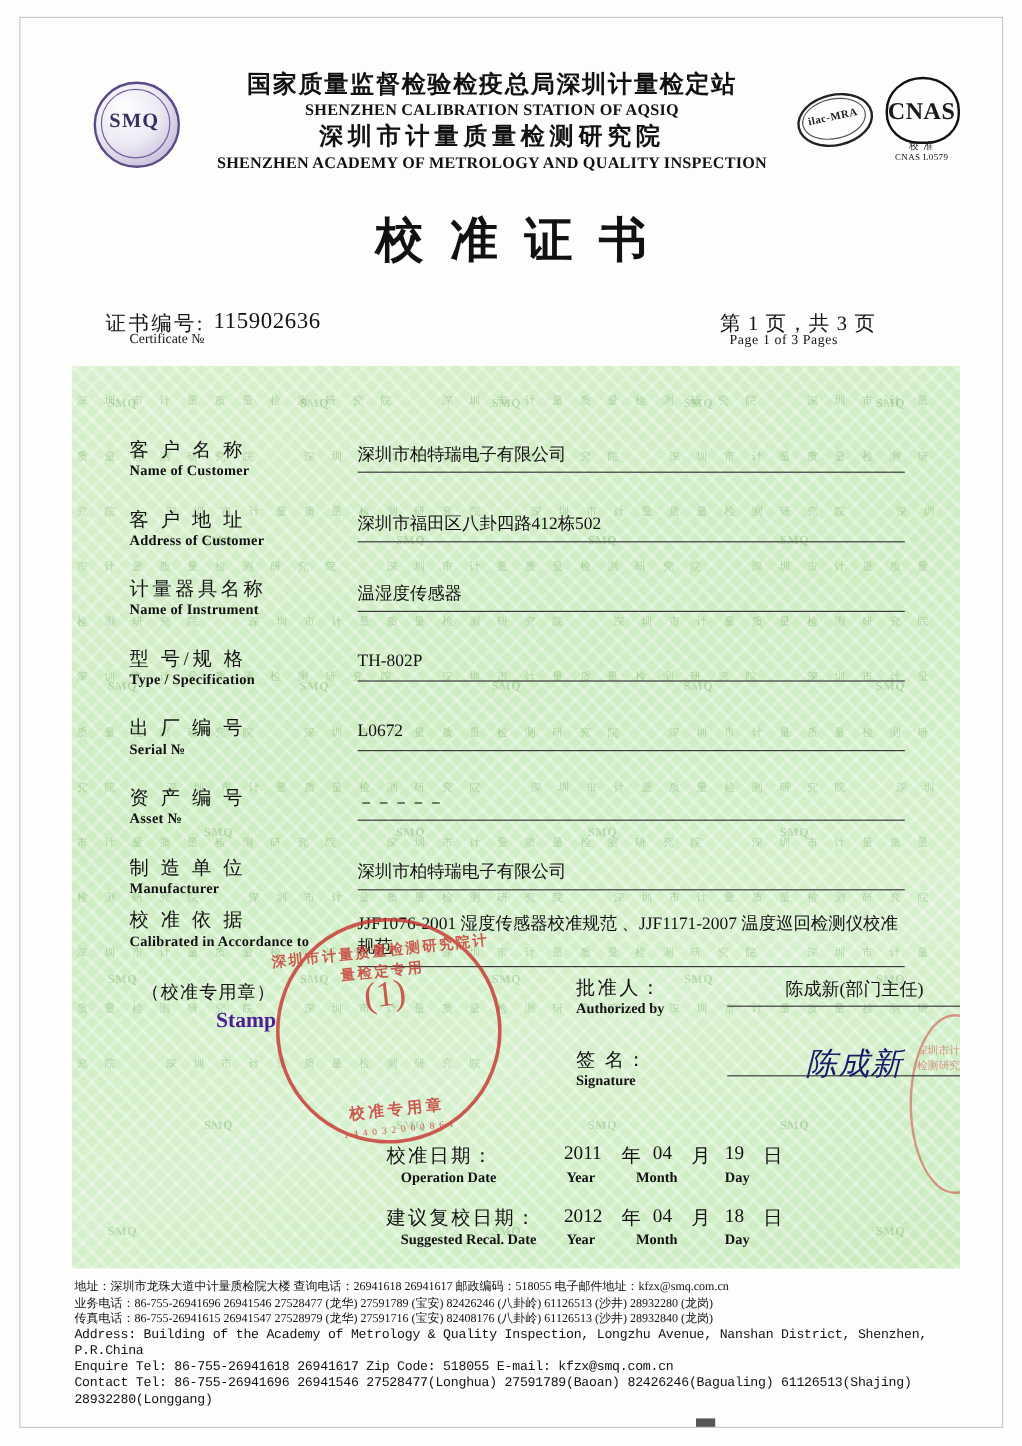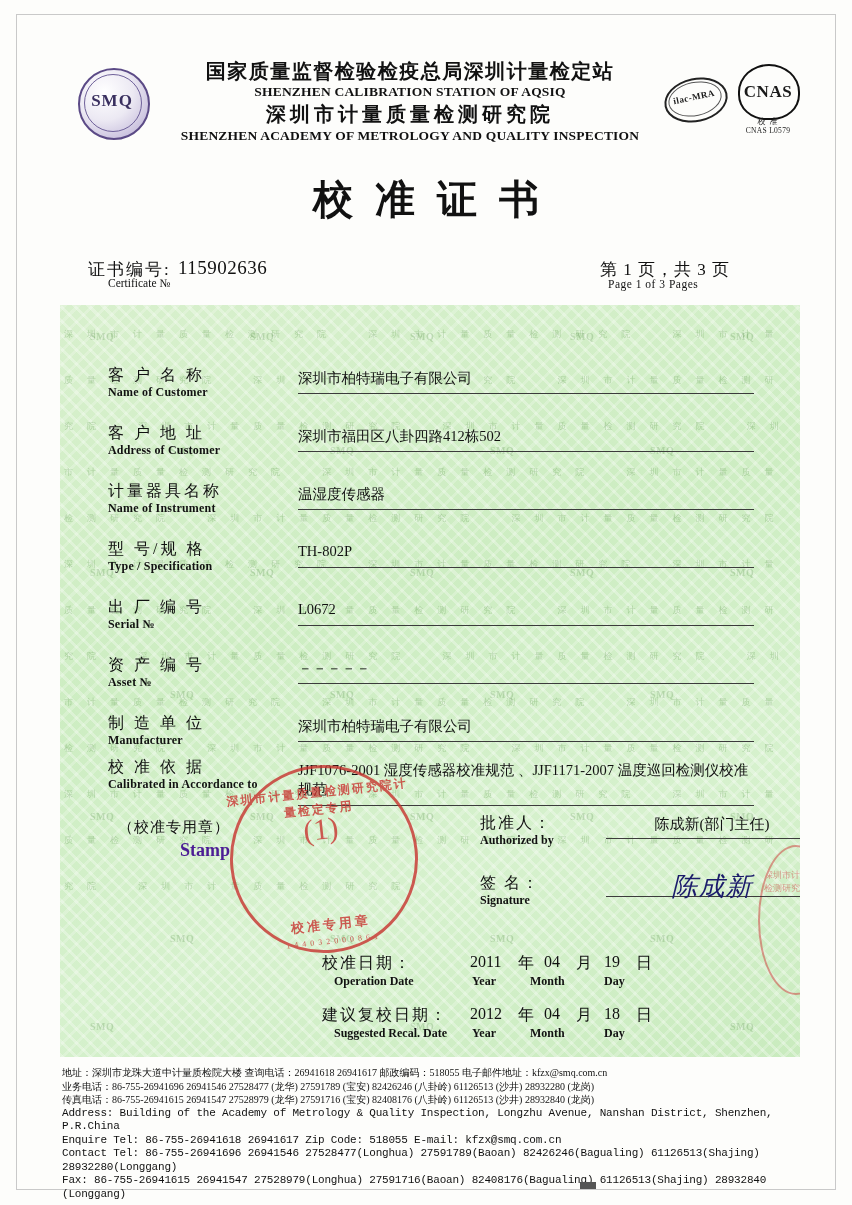--- a/index.html
+++ b/index.html
@@ -147,21 +147,21 @@
     left: 6px; top: 0px;
     width: 58px; height: 52px;
     border: 2px solid #111;
     border-radius: 50% 50% 45% 45%;
   }
   .cnas-logo .cnas-txt {
     position: absolute;
     left: 0; top: 18px;
     width: 72px;
     text-align: center;
-    font-size: 17px;
+    font-size: 20px;
     font-weight: bold;
     letter-spacing: 0.5px;
   }
   .cnas-logo .sub-cn {
     position: absolute;
     left: 0; top: 52px;
     width: 72px;
     text-align: center;
     font-size: 8px;
     letter-spacing: 1px;
@@ -647,17 +647,16 @@
   <div class="stamp-caption-cn">（校准专用章）</div>
   <div class="stamp-caption-en">Stamp</div>
 
   <div class="footer">
     <div class="cn">地址：深圳市龙珠大道中计量质检院大楼   查询电话：26941618  26941617  邮政编码：518055   电子邮件地址：kfzx@smq.com.cn</div>
     <div class="cn">业务电话：86-755-26941696  26941546  27528477 (龙华)  27591789 (宝安)  82426246 (八卦岭)  61126513 (沙井)  28932280 (龙岗)</div>
     <div class="cn">传真电话：86-755-26941615  26941547  27528979 (龙华)  27591716 (宝安)  82408176 (八卦岭)  61126513 (沙井)  28932840 (龙岗)</div>
     <div class="en">Address: Building of the Academy of Metrology &amp; Quality Inspection, Longzhu Avenue, Nanshan District, Shenzhen, P.R.China</div>
     <div class="en">Enquire Tel: 86-755-26941618 26941617  Zip Code: 518055    E-mail: kfzx@smq.com.cn</div>
     <div class="en">Contact Tel: 86-755-26941696 26941546 27528477(Longhua) 27591789(Baoan) 82426246(Bagualing) 61126513(Shajing)  28932280(Longgang)</div>
-    <div class="en">Fax:     86-755-26941615 26941547 27528979(Longhua) 27591716(Baoan) 82408176(Bagualing) 61126513(Shajing) 28932840 (Longgang)</div>
   </div>
 
   <div class="footer-mark"></div>
 </div>
 
 </body></html>

